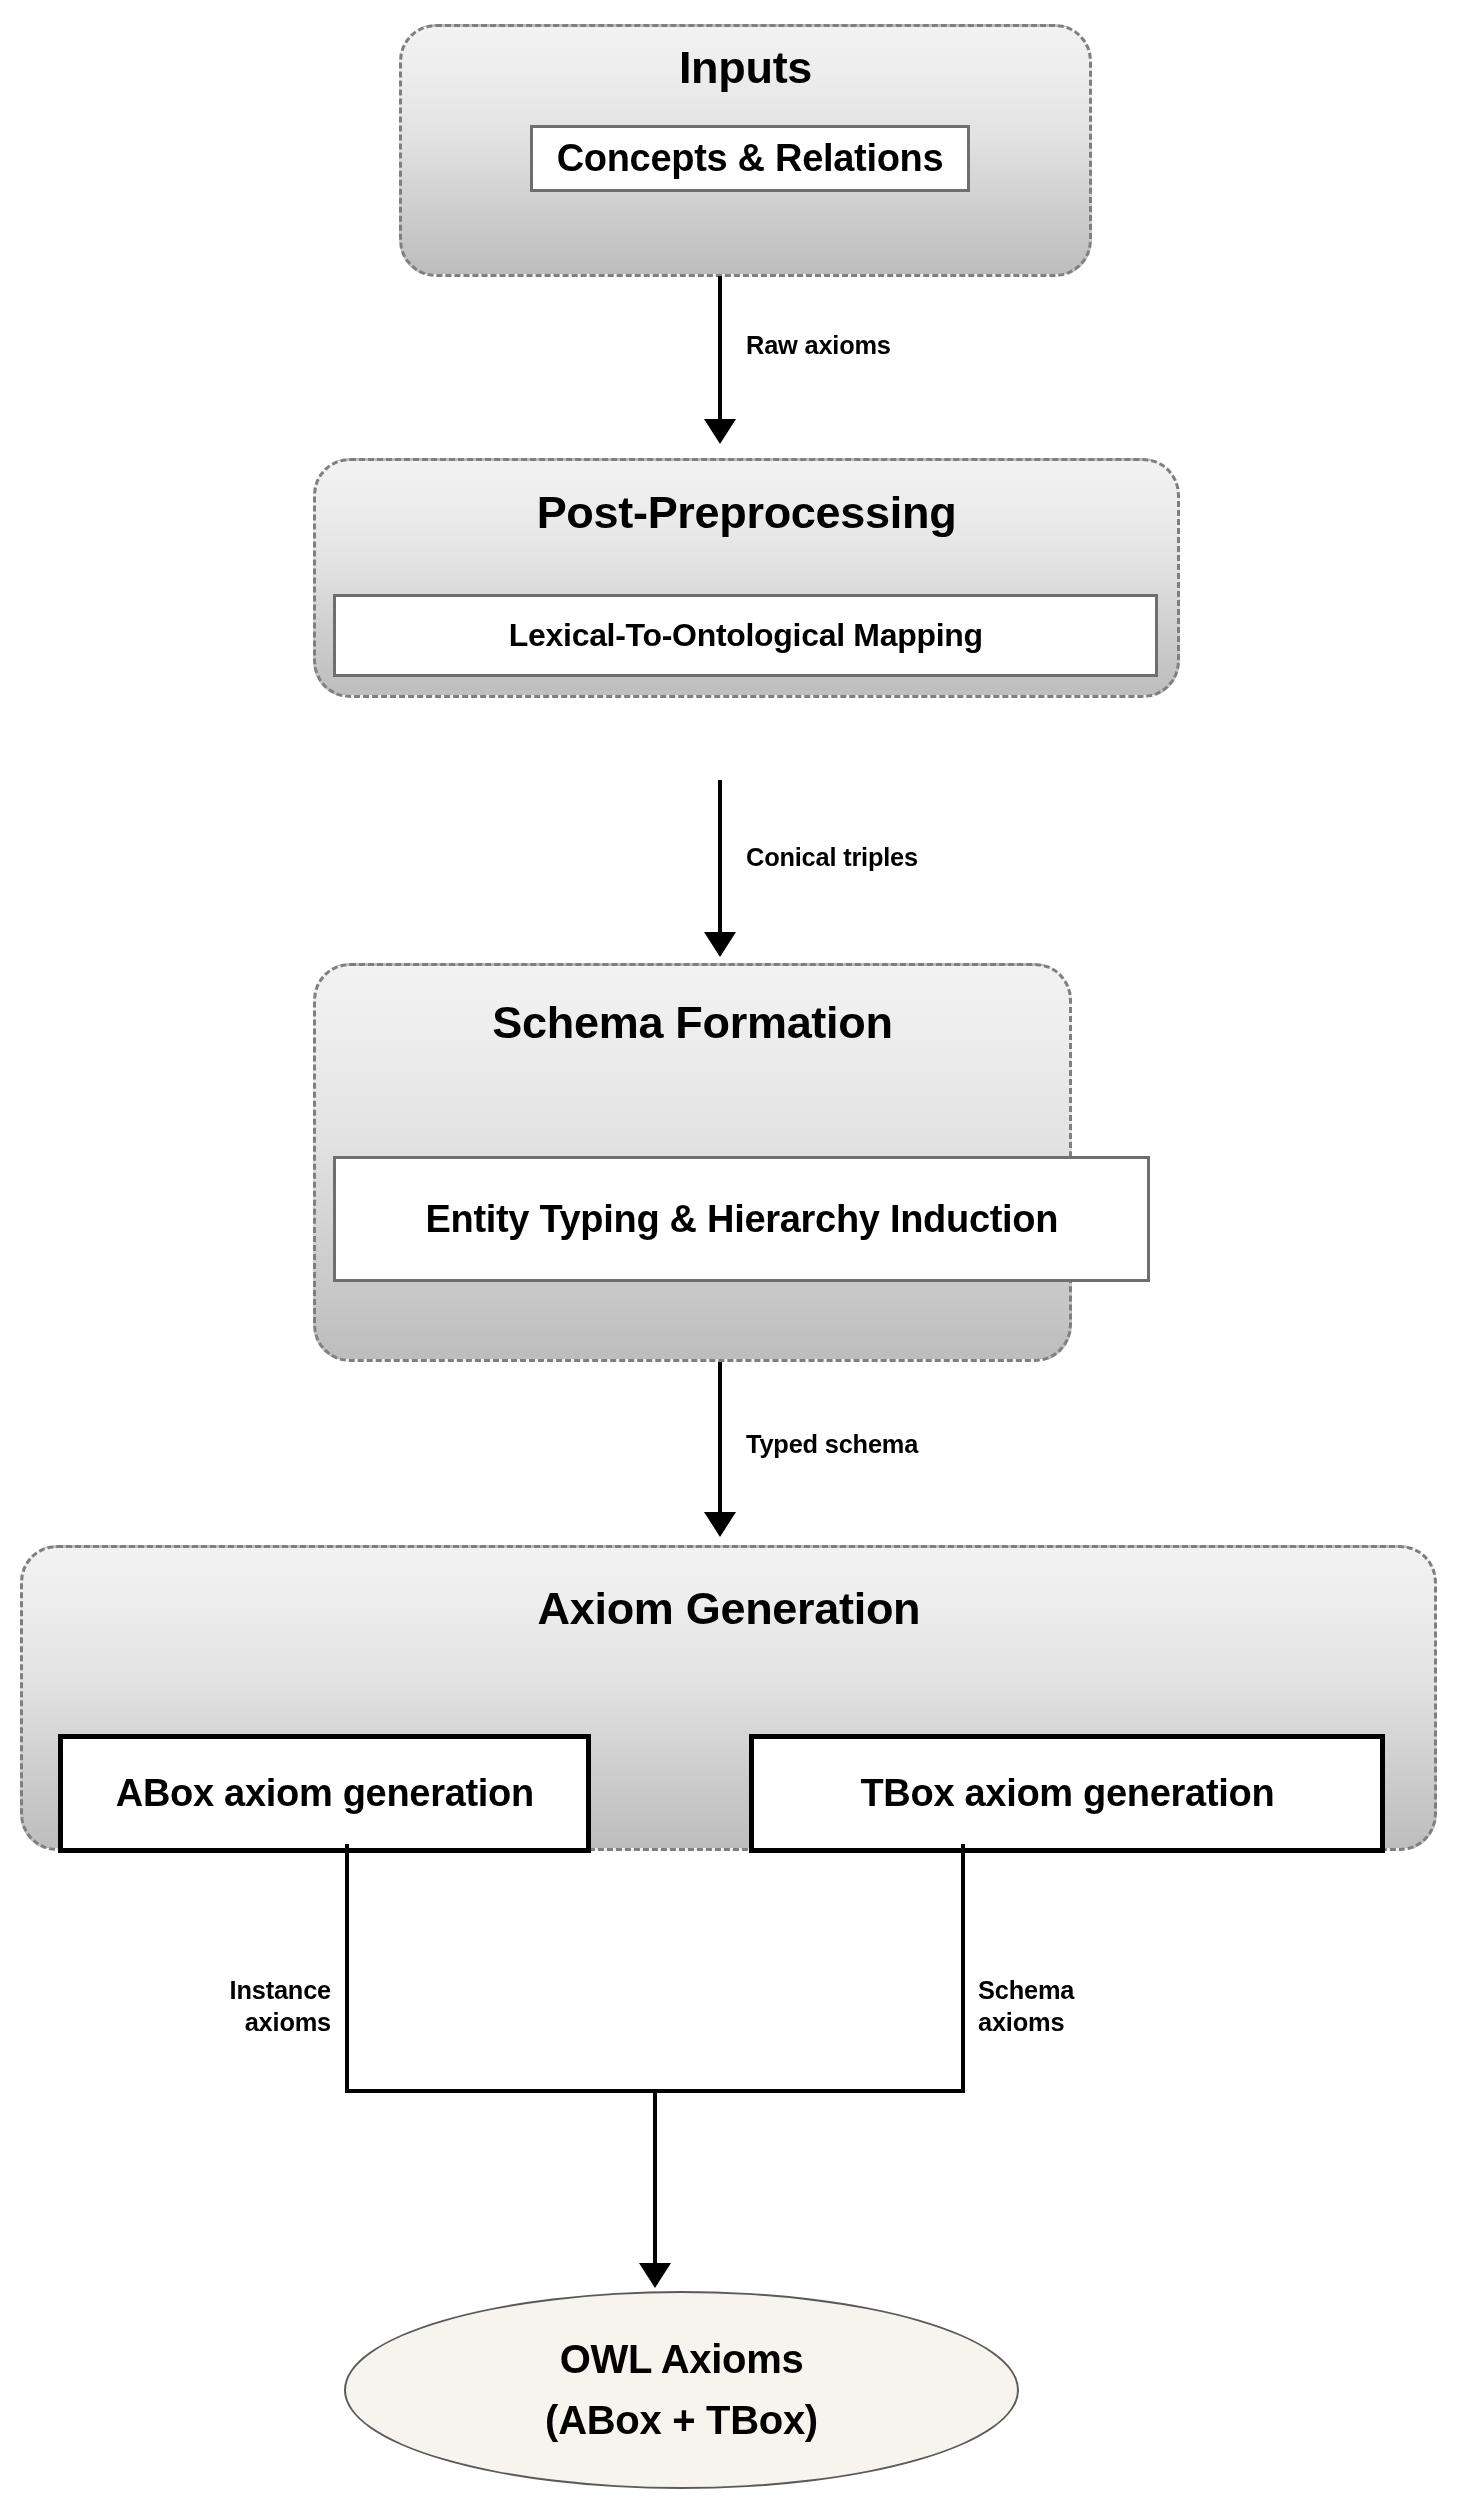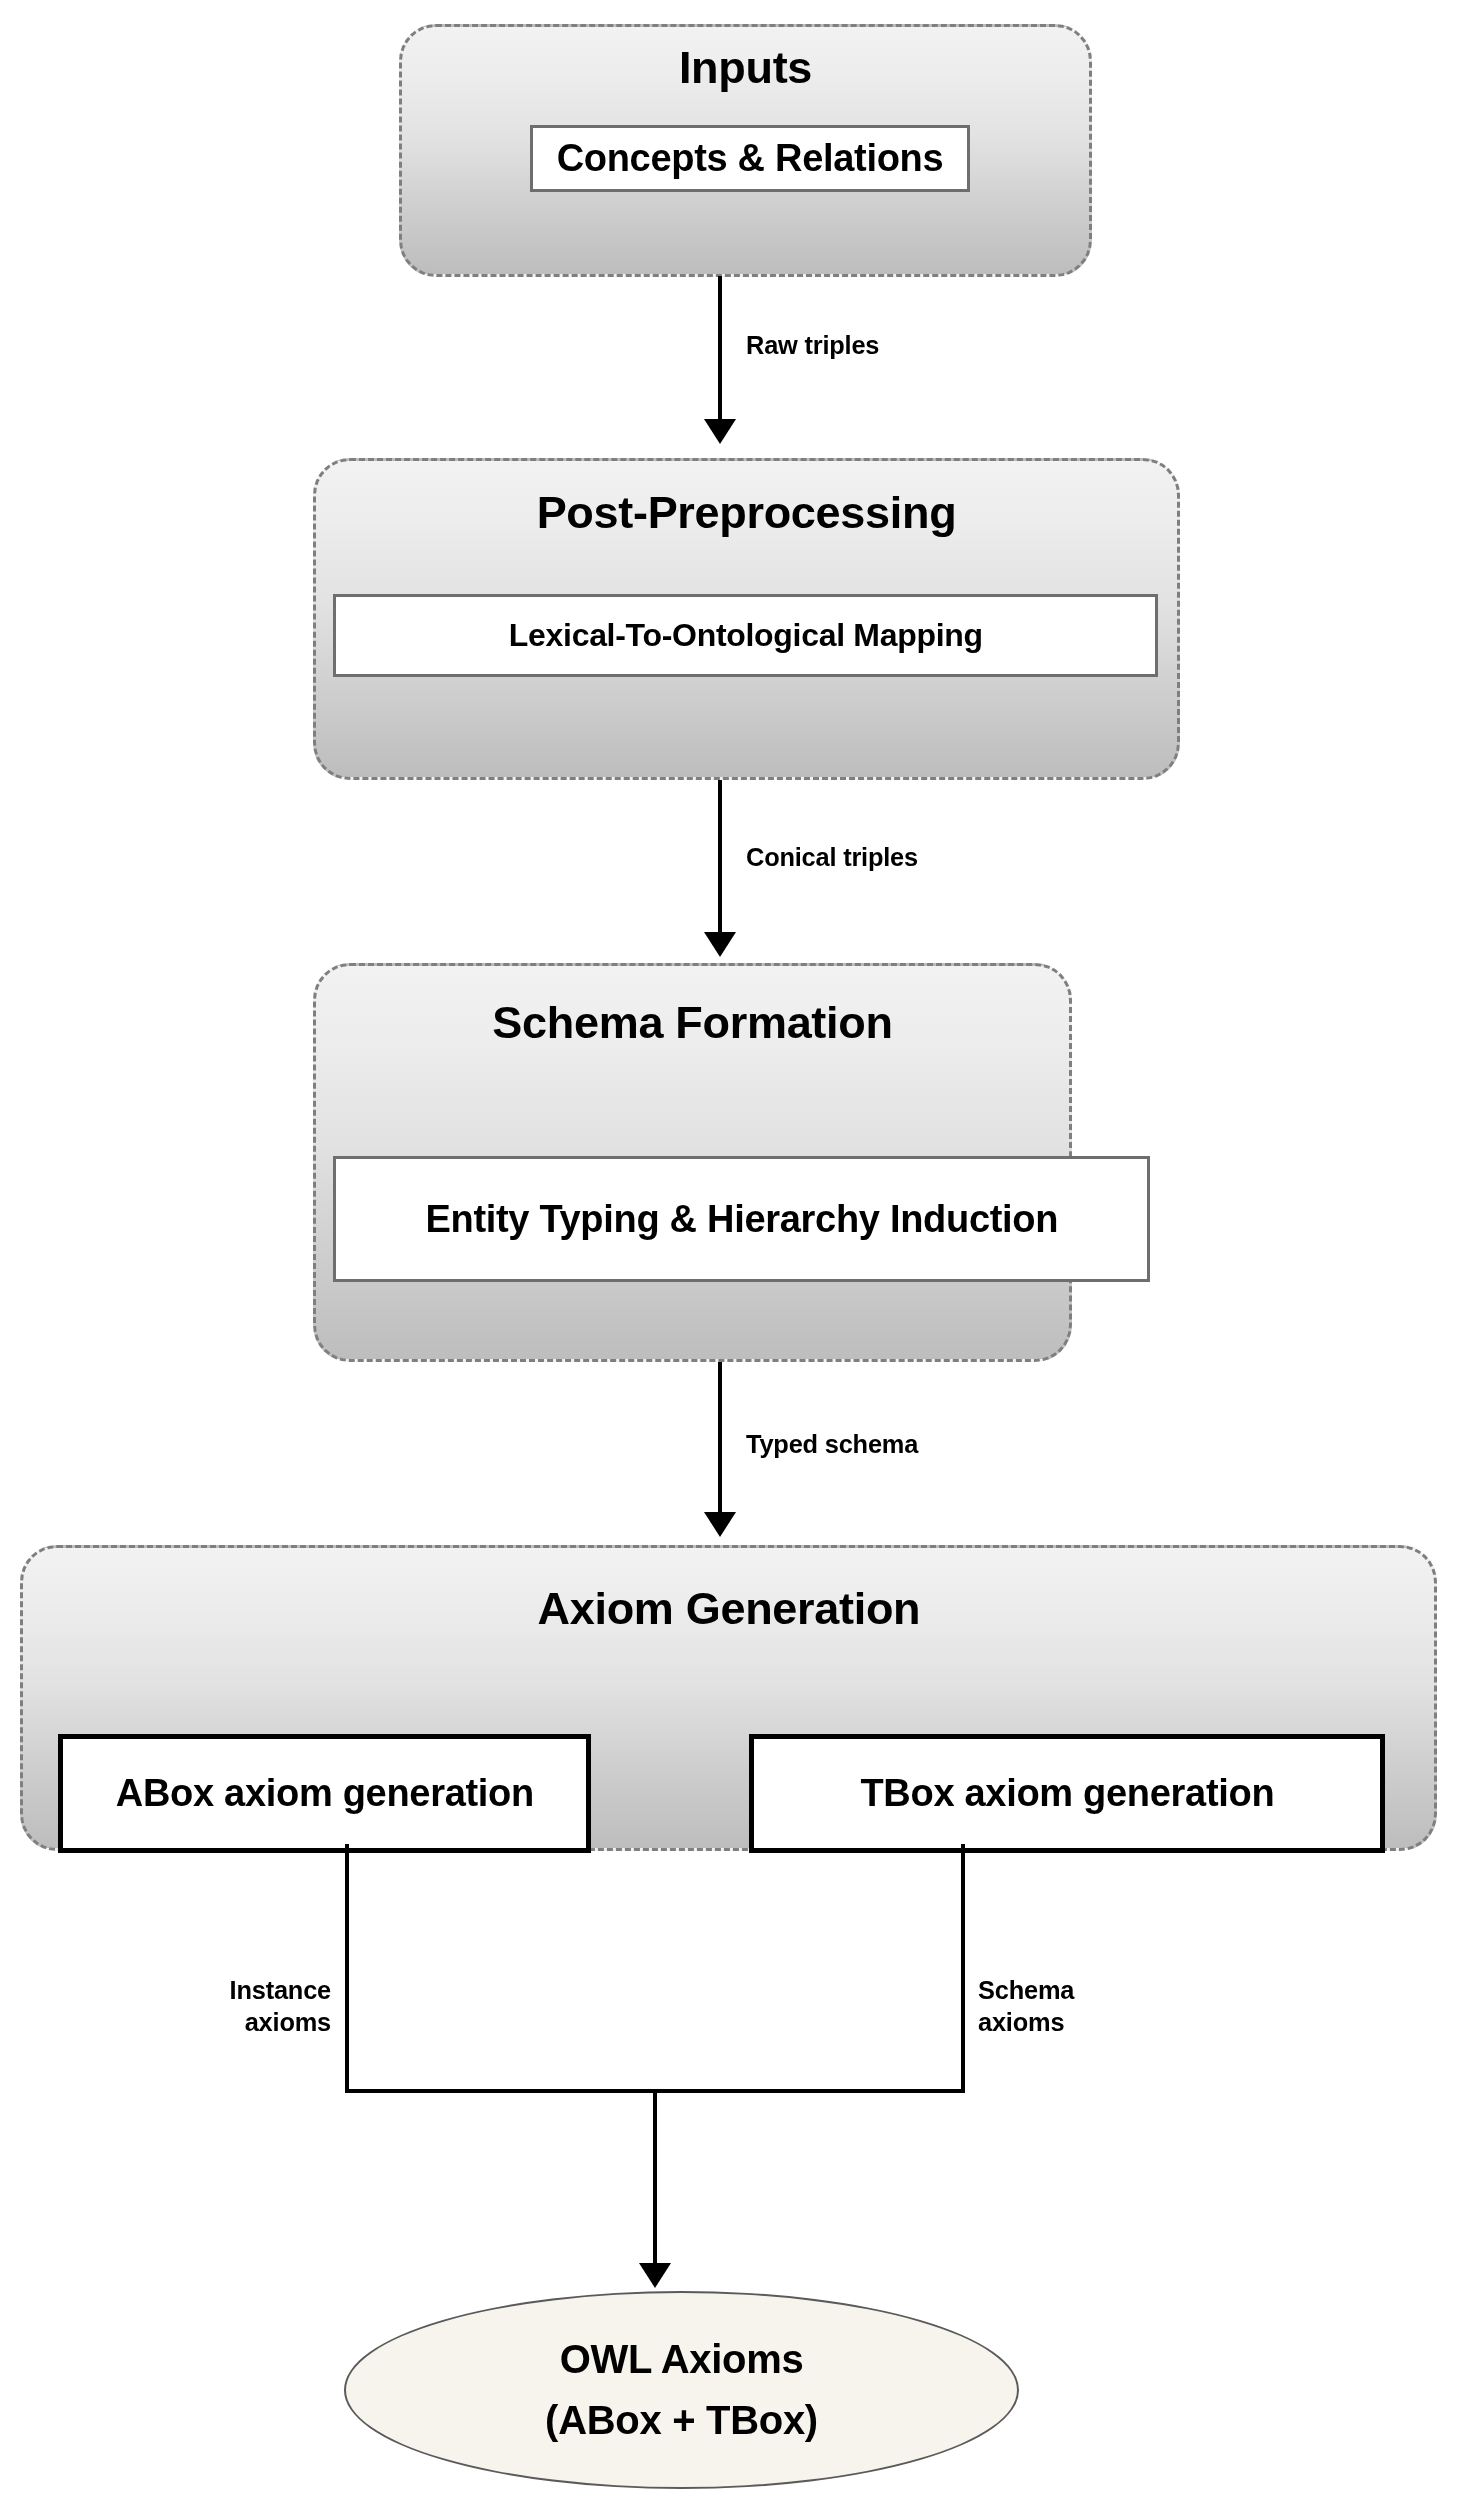--- a/index.html
+++ b/index.html
@@ -115,23 +115,23 @@
 
 <div id="canvas">
 
   <div class="stage" style="left:399px; top:23.5px; width:693px; height:253px;">
     <div class="stage-title" style="top:15px; font-size:45px;">Inputs</div>
     <div class="inner-box thin-gray" style="left:128px; top:98px; width:440px; height:67px; font-size:38px;">Concepts &amp; Relations</div>
   </div>
 
   <div class="vline" style="left:718px; top:276px; height:147px;"></div>
   <div class="arrowhead" style="left:704px; top:419px;"></div>
-  <div class="edge-label" style="left:746px; top:331px;">Raw triples</div>
+  <div class="edge-label" style="left:746px; top:331px;">Raw axioms</div>
 
-  <div class="stage" style="left:313px; top:458px; width:867px; height:322px;">
+  <div class="stage" style="left:313px; top:458px; width:867px; height:240px;">
     <div class="stage-title" style="top:26px; font-size:45px;">Post-Preprocessing</div>
     <div class="inner-box thin-gray" style="left:17.3px; top:133px; width:825px; height:83px; font-size:32px;">Lexical-To-Ontological Mapping</div>
   </div>
 
   <div class="vline" style="left:718px; top:780px; height:157px;"></div>
   <div class="arrowhead" style="left:704px; top:932px;"></div>
   <div class="edge-label" style="left:746px; top:843px;">Conical triples</div>
 
   <div class="stage" style="left:313px; top:963px; width:759px; height:399px;">
     <div class="stage-title" style="top:31px; font-size:45px;">Schema Formation</div>

